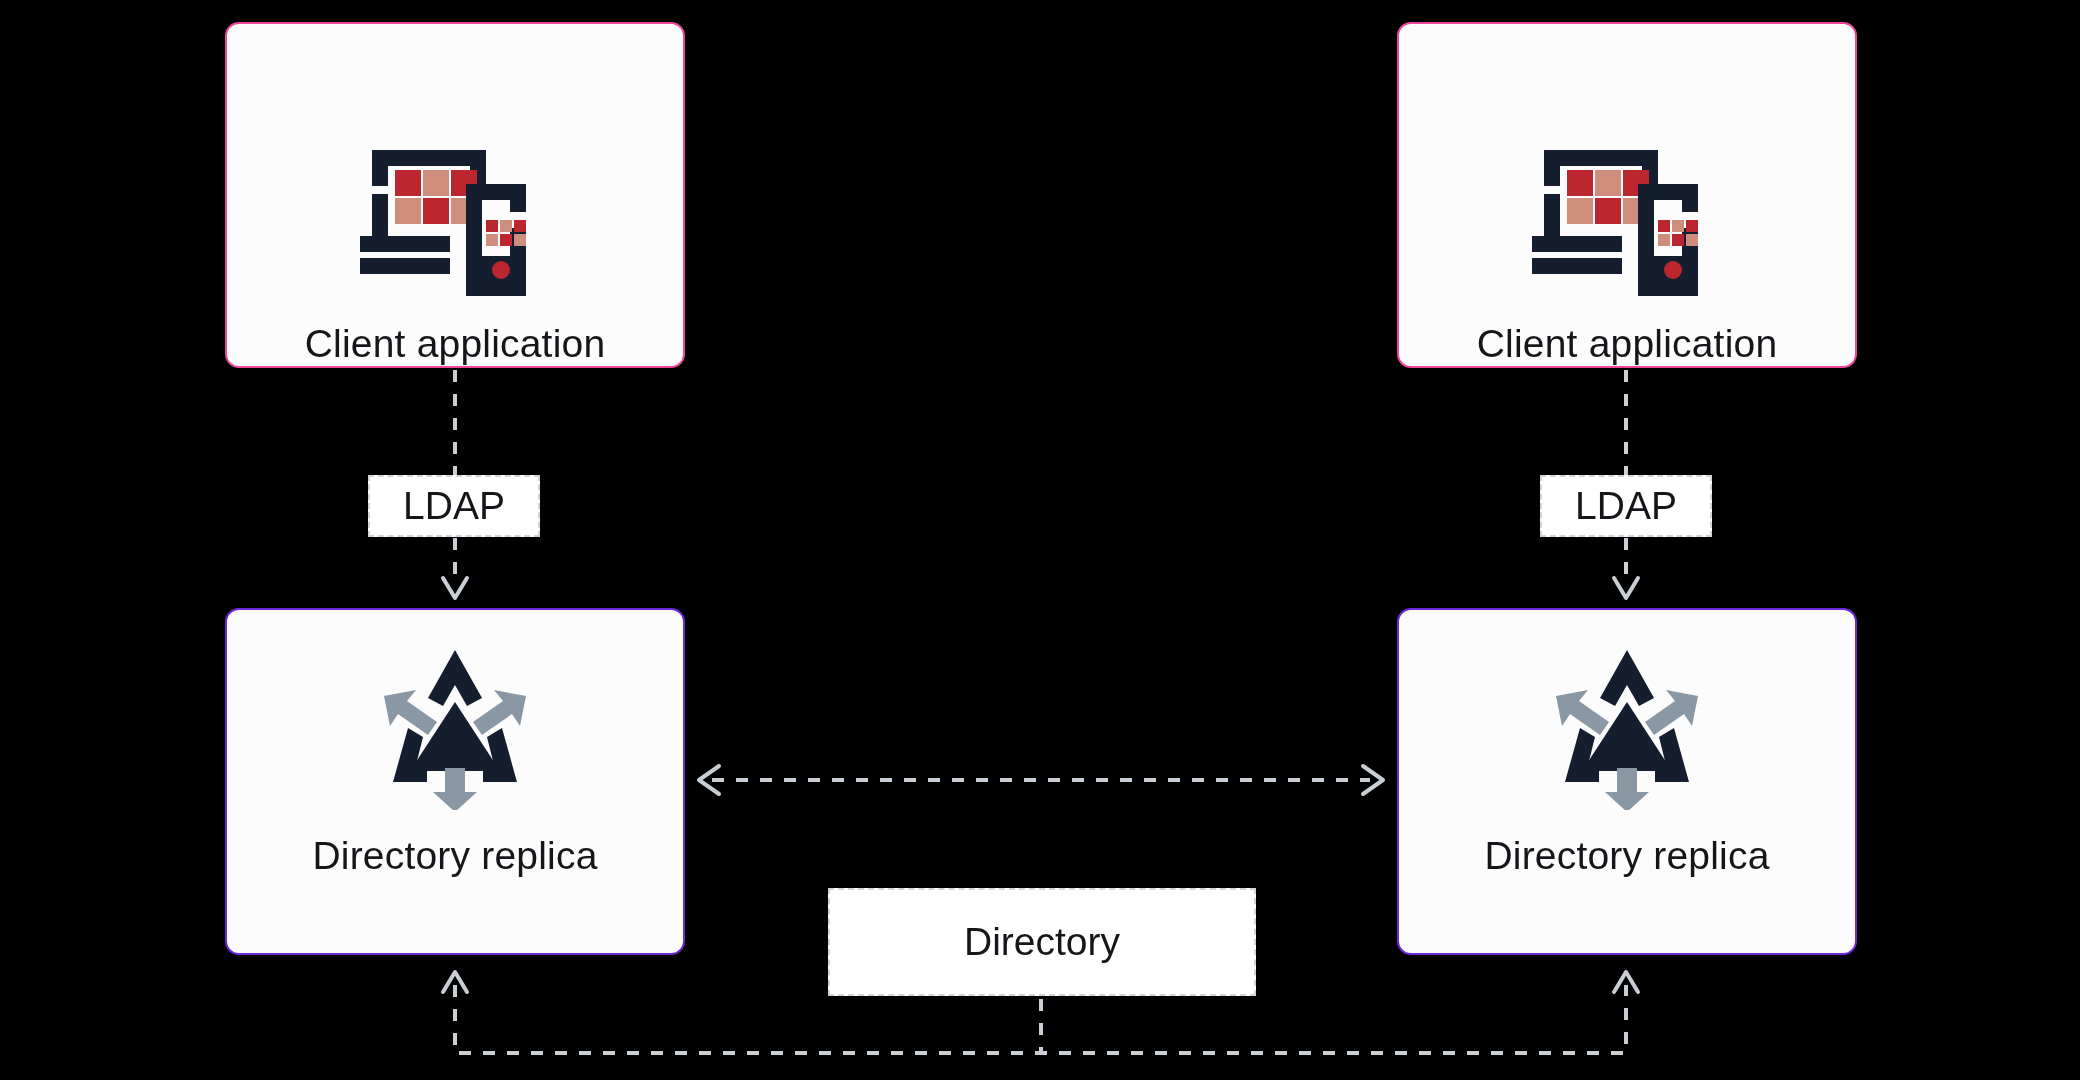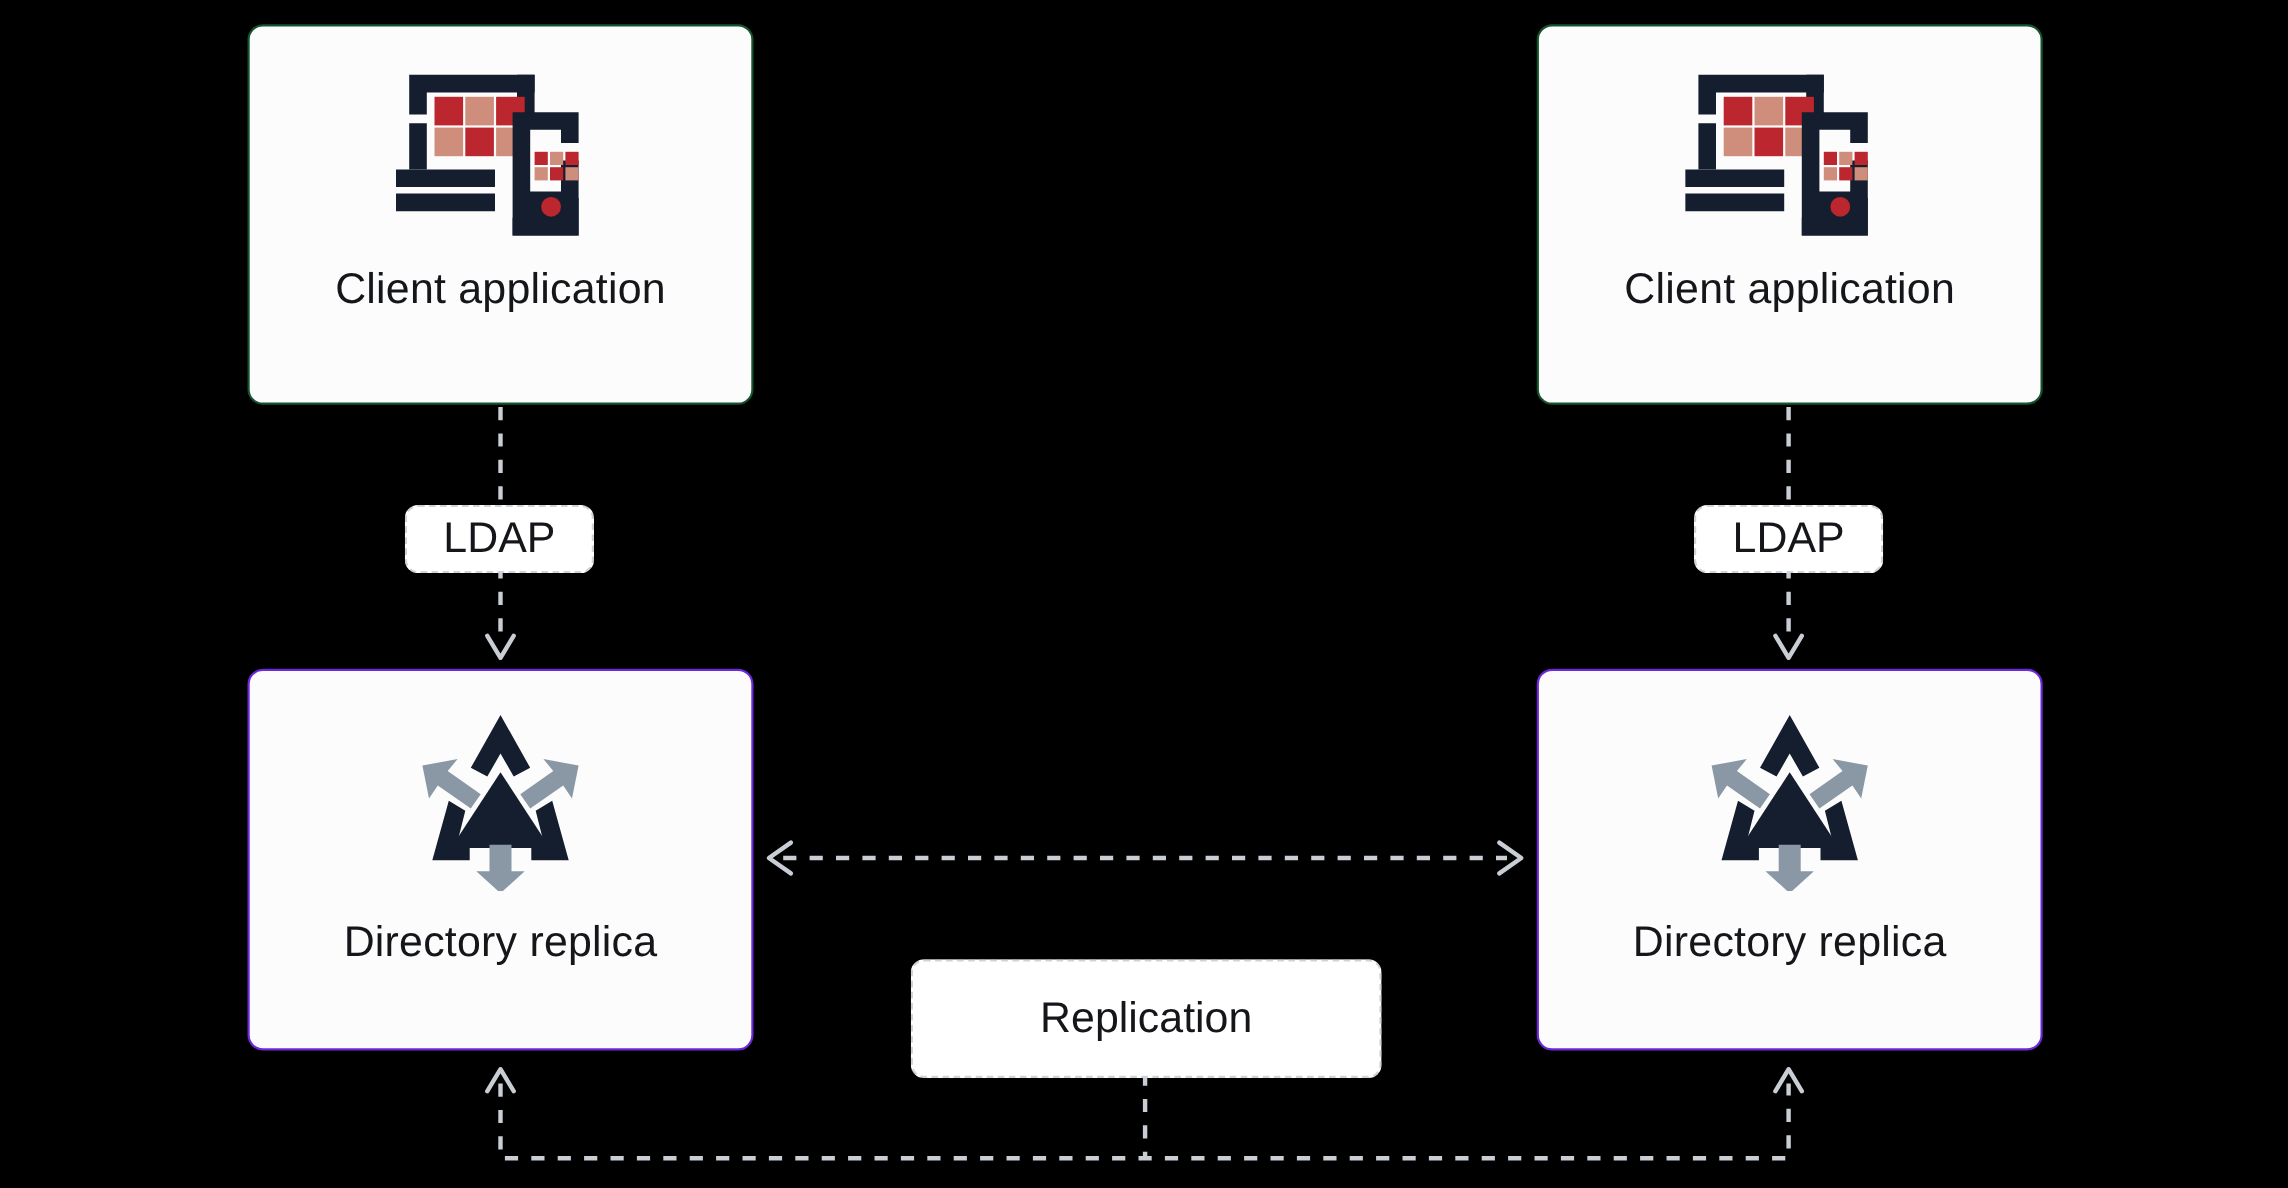--- a/index.html
+++ b/index.html
@@ -31,46 +31,48 @@
     position: absolute;
     background: #fcfcfc;
     border-radius: 14px;
     box-sizing: border-box;
     display: flex;
     flex-direction: column;
     align-items: center;
     justify-content: flex-start;
   }
   .node-client {
-    border: 2px solid #14532d;
+    border: 2px solid #ec4899;
+    justify-content: flex-end;
   }
   .node-replica {
     border: 2px solid #6d28d9;
   }
   .node-label {
     font-family: "Liberation Sans", sans-serif;
     font-weight: 300;
     color: #14161a;
     letter-spacing: 0.2px;
     text-align: center;
     white-space: nowrap;
   }
   .edge-label {
     position: absolute;
     background: #ffffff;
     border: 2px dashed #cfd4d9;
-    border-radius: 12px;
+    border-radius: 0;
     font-family: "Liberation Sans", sans-serif;
     font-weight: 300;
     color: #14161a;
     display: flex;
     align-items: center;
     justify-content: center;
     box-sizing: border-box;
     line-height: 1.18;
+    margin-top: 16px;
   }
 </style>
 </head>
 <body>
 
 <div id="stage">
 
   <svg class="layer" viewBox="0 0 2080 1080" xmlns="http://www.w3.org/2000/svg">
 
     <g>
@@ -192,16 +194,16 @@
     </div>
     <div class="node-label" style="font-size:39px; margin-top:20px;">Directory replica</div>
   </div>
 
   <div class="edge-label" style="left:368px; top:459px; width:172px; height:62px; font-size:39px;">LDAP</div>
 
   <div class="edge-label" style="left:1540px; top:459px; width:172px; height:62px; font-size:39px;">LDAP</div>
 
 
   <div class="edge-label" style="left:828px; top:872px; width:428px; height:108px; font-size:39px; flex-direction:column;">
-    <span>Replication</span>
+    <span>Directory</span>
   </div>
 
 </div>
 
 </body></html>

